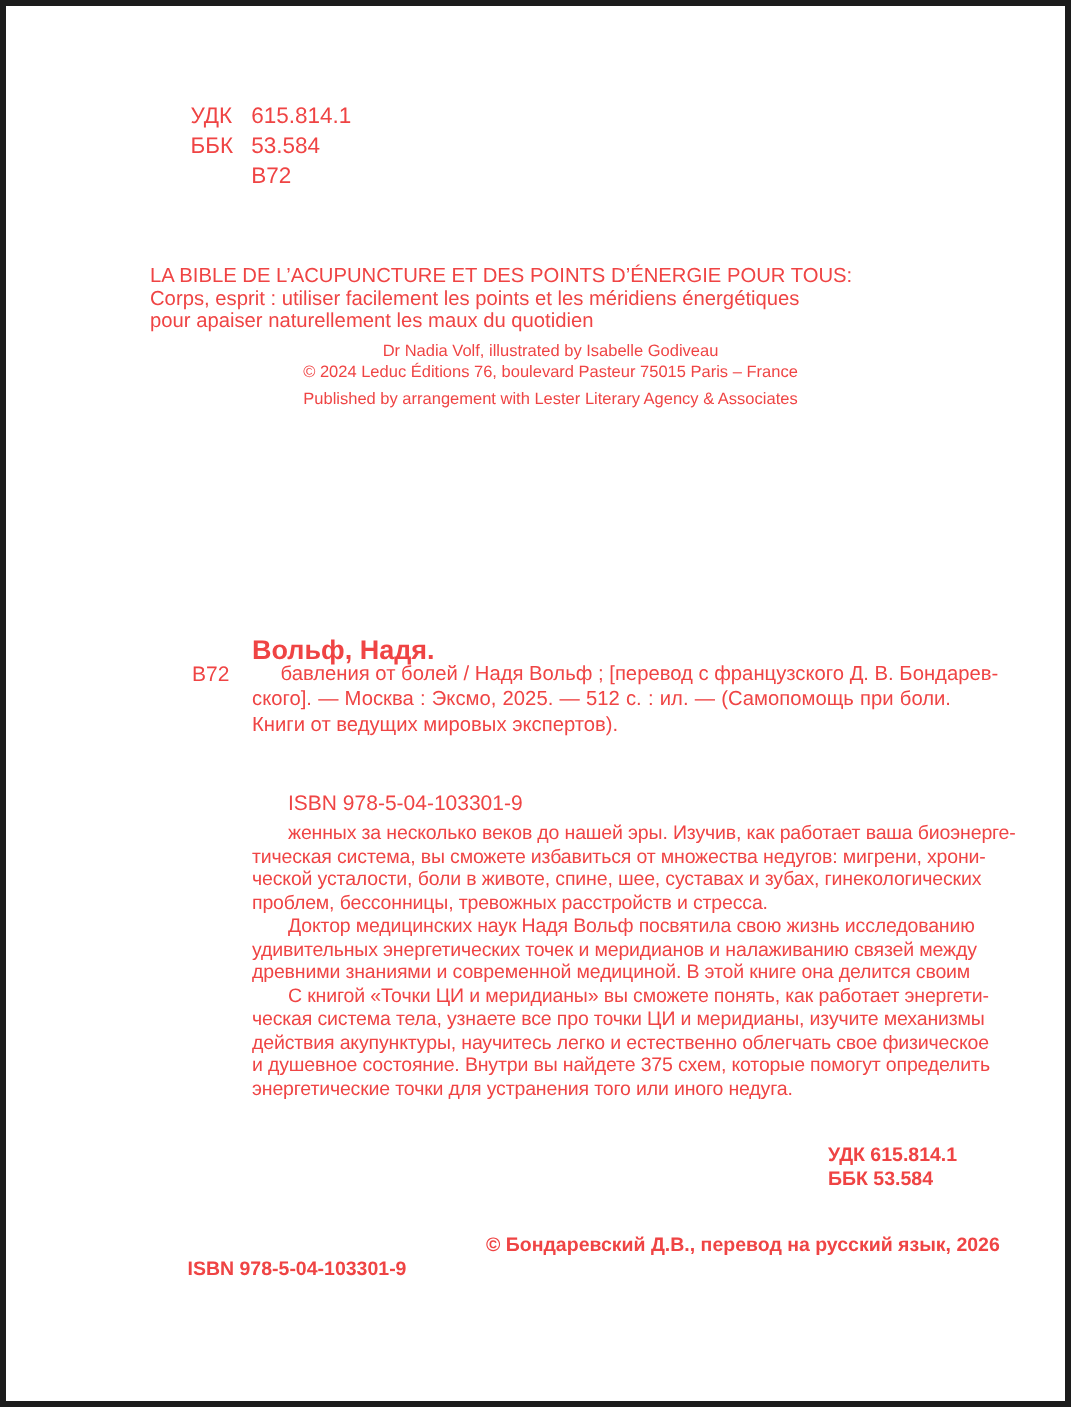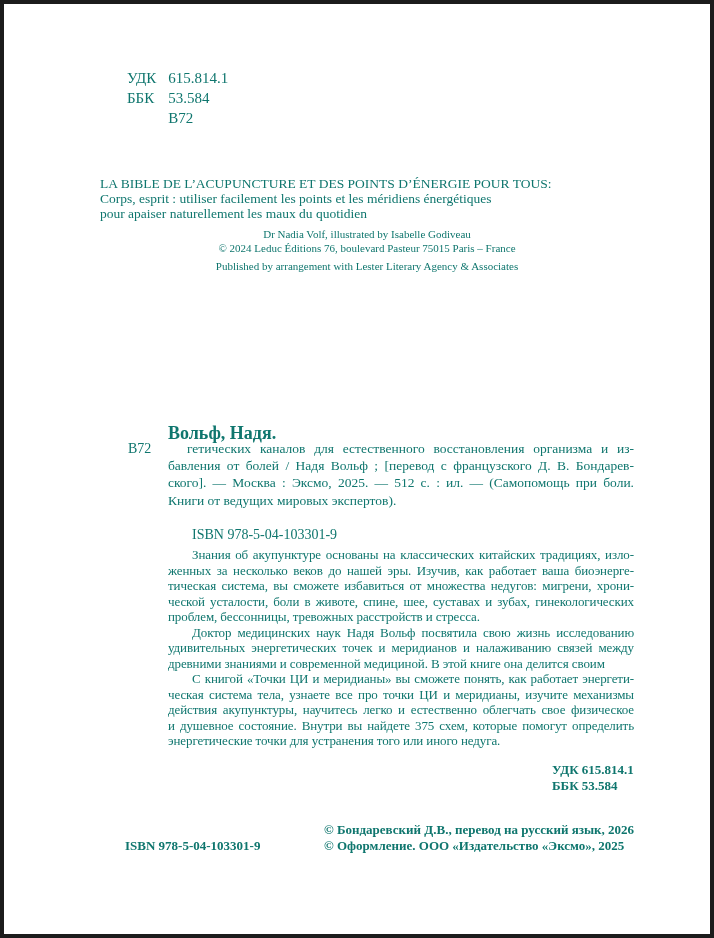--- a/index.html
+++ b/index.html
@@ -7,22 +7,22 @@
     padding: 0;
     background: #e8e8e8;
   }
   .page {
     position: relative;
     width: 714px;
     height: 938px;
     box-sizing: border-box;
     background: #ffffff;
     border: 4px solid #1c1c1c;
-    font-family: Liberation Serif, serif;
-    color: #0f766e;
+    font-family: Liberation Sans, sans-serif;
+    color: #ef4444;
     overflow: hidden;
   }
   .abs { position: absolute; }
 
   
   .top-codes {
     left: 123px; top: 64px;
     display: grid;
     grid-template-columns: auto auto;
     column-gap: 12px;
@@ -147,30 +147,28 @@
     <div class="french-credits">
         <div>Dr Nadia Volf, illustrated by Isabelle Godiveau</div>
         <div>© 2024 Leduc Éditions 76, boulevard Pasteur 75015 Paris – France</div>
       </div>
     <div class="french-arrangement">Published by arrangement with Lester Literary Agency &amp; Associates</div>
   </div>
 
   <div class="abs author-heading">Вольф, Надя.</div>
   <div class="abs hang-code">В72</div>
   <div class="abs record">
-      <div>гетических каналов для естественного восстановления организма и из-</div>
       <div>бавления от болей / Надя Вольф ; [перевод с французского Д. В. Бондарев-</div>
       <div>ского]. — Москва : Эксмо, 2025. — 512 с. : ил. — (Самопомощь при боли.</div>
       <div>Книги от ведущих мировых экспертов).</div>
     </div>
   <div class="abs mid-isbn">ISBN 978-5-04-103301-9</div>
 
   <div class="abs annotation">
     <div class="para">
-        <div>Знания об акупунктуре основаны на классических китайских традициях, изло-</div>
         <div>женных за несколько веков до нашей эры. Изучив, как работает ваша биоэнерге-</div>
         <div>тическая система, вы сможете избавиться от множества недугов: мигрени, хрони-</div>
         <div>ческой усталости, боли в животе, спине, шее, суставах и зубах, гинекологических</div>
         <div>проблем, бессонницы, тревожных расстройств и стресса.</div>
       </div>
     <div class="para">
         <div>Доктор медицинских наук Надя Вольф посвятила свою жизнь исследованию</div>
         <div>удивительных энергетических точек и меридианов и налаживанию связей между</div>
         <div>древними знаниями и современной медициной. В этой книге она делится своим</div>
       </div>
@@ -184,16 +182,15 @@
   </div>
 
   <div class="abs bottom-codes">
     <div>УДК 615.814.1</div>
     <div>ББК 53.584</div>
   </div>
 
   <div class="abs footer-isbn">ISBN 978-5-04-103301-9</div>
   <div class="abs footer-copyright">
       <div>© Бондаревский Д.В., перевод на русский язык, 2026</div>
-      <div>© Оформление. ООО «Издательство «Эксмо», 2025</div>
     </div>
 
 </div>
 
 </body></html>

